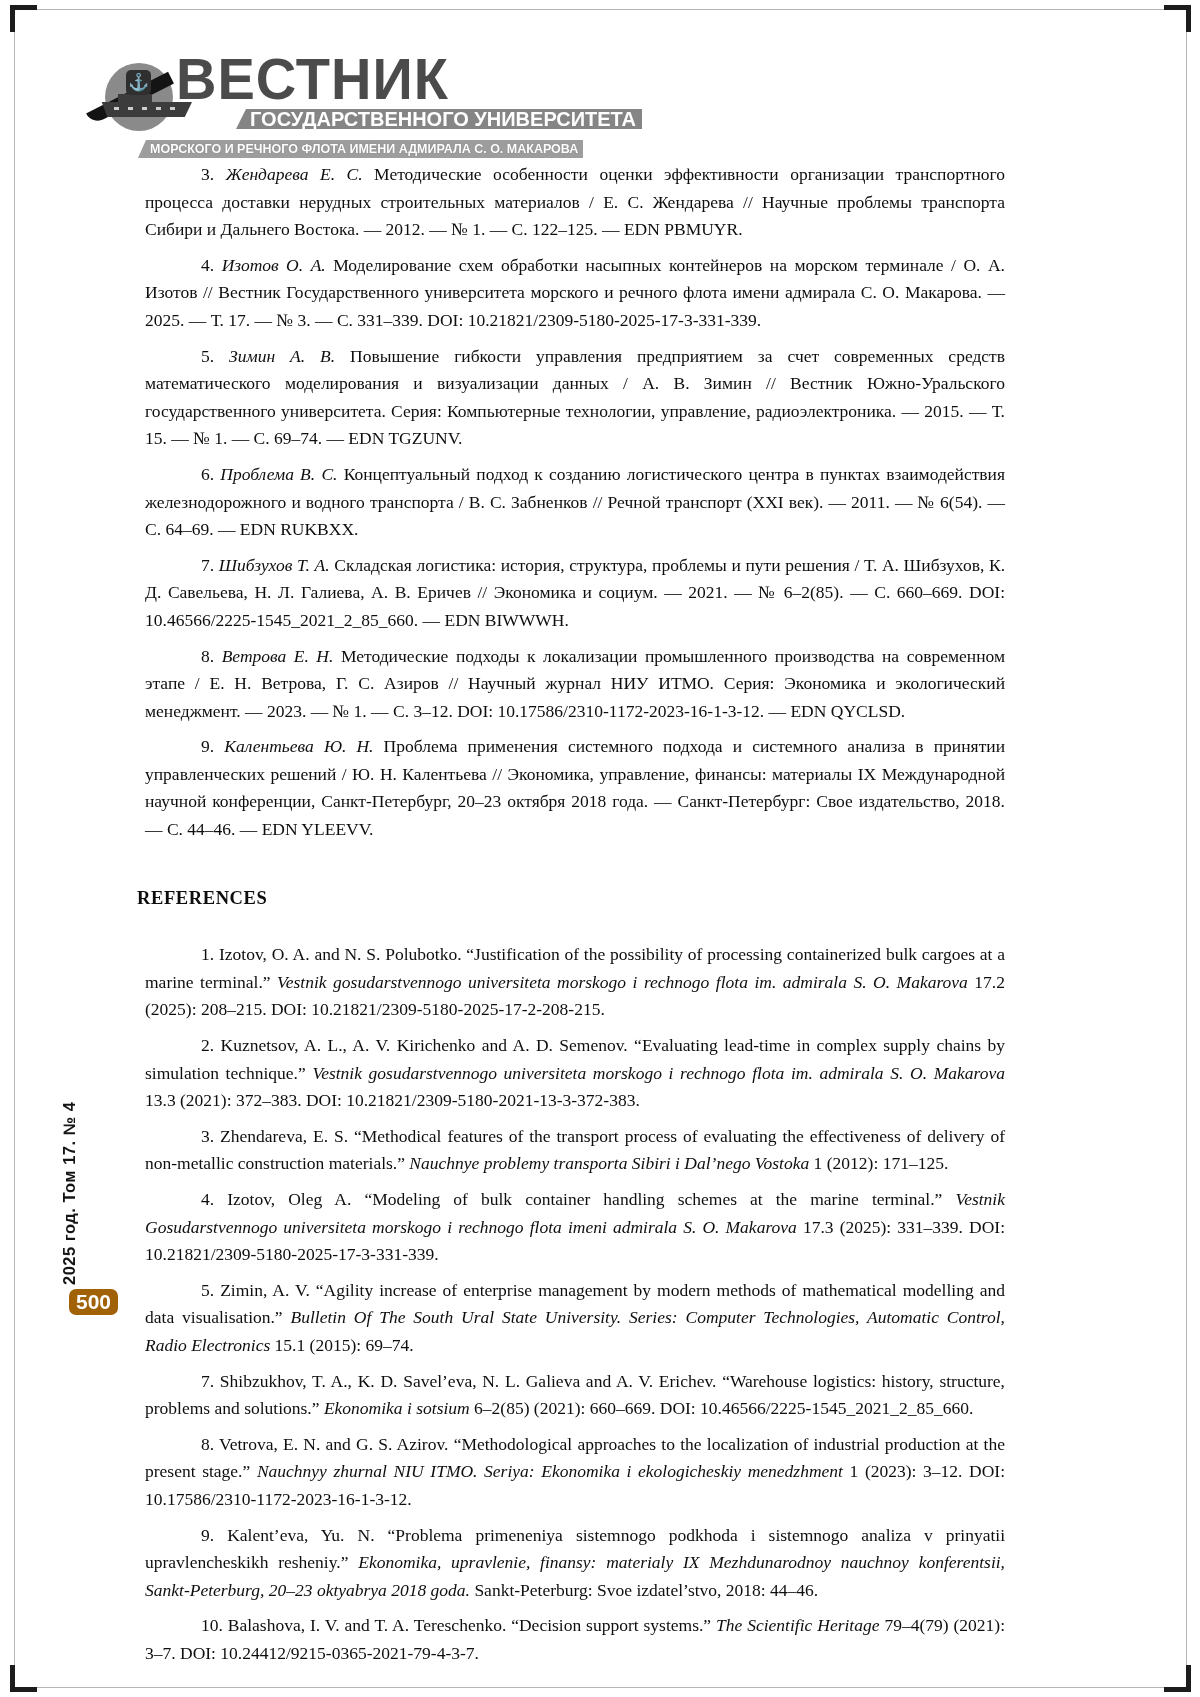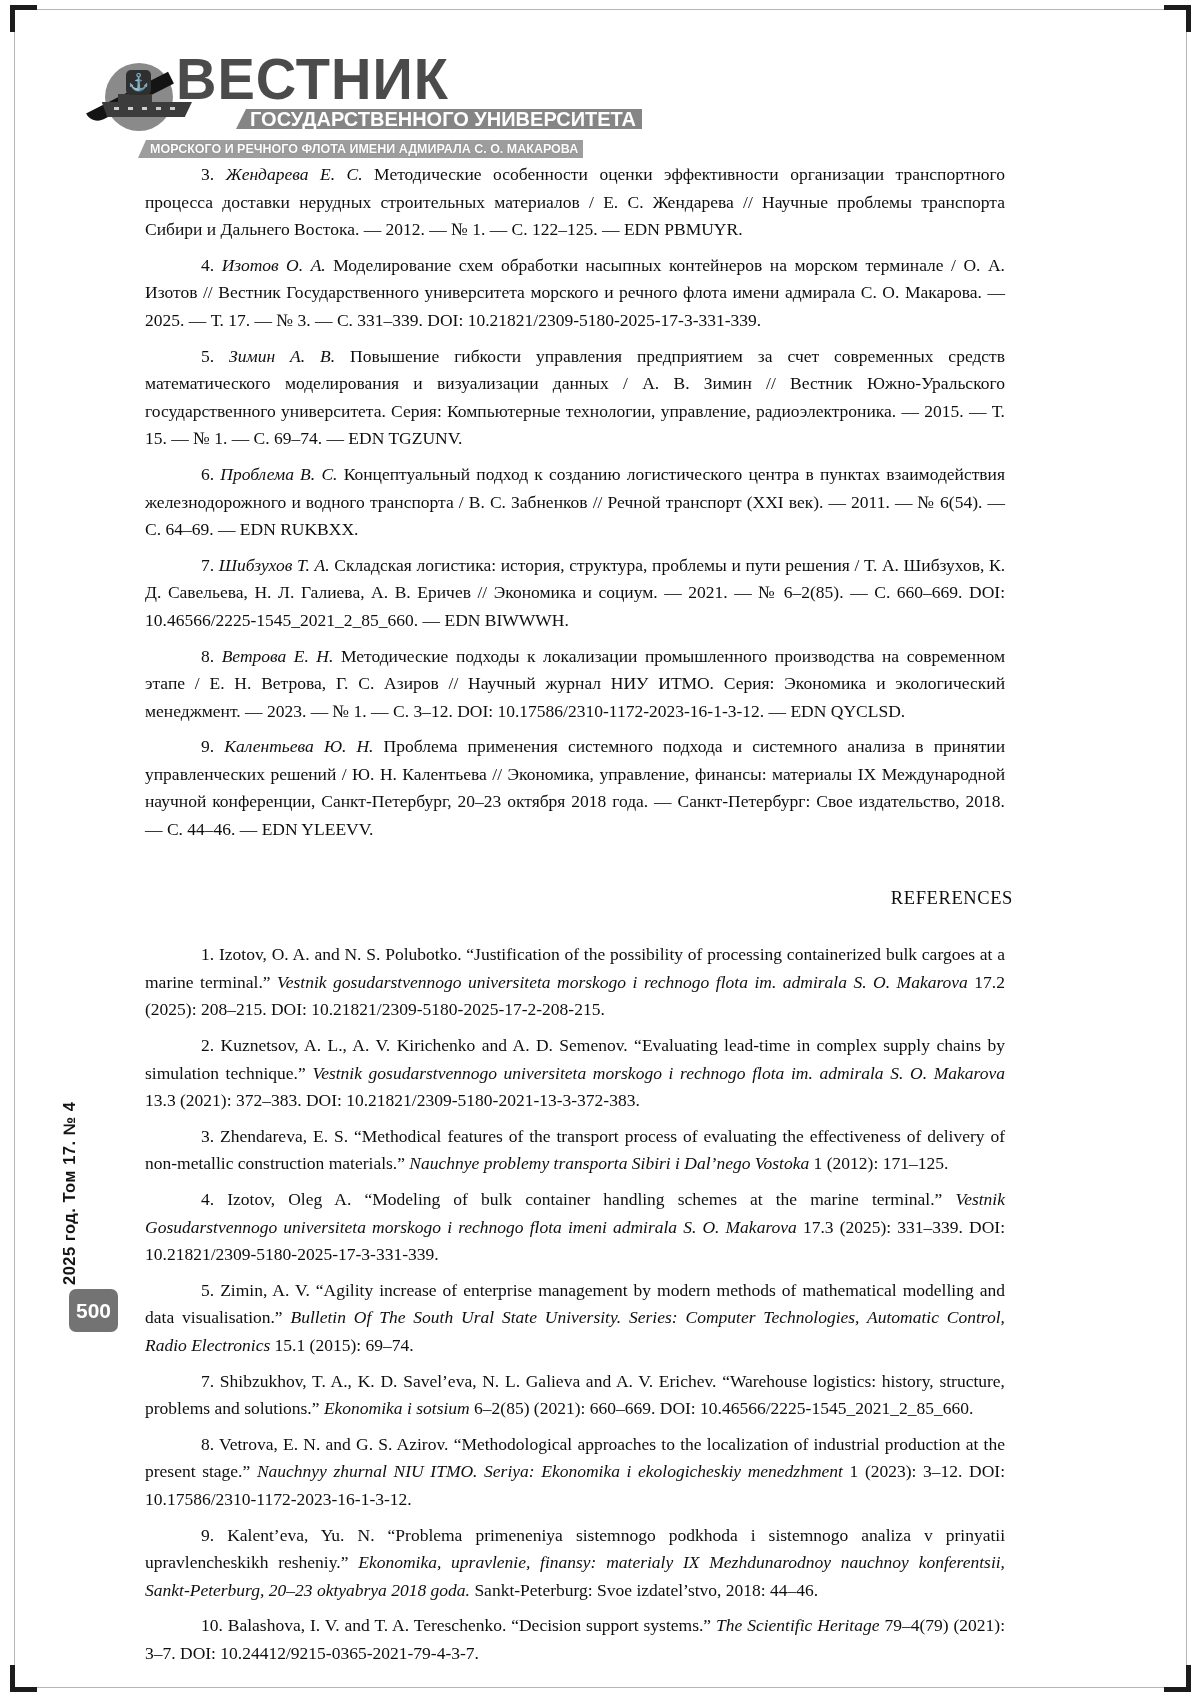--- a/index.html
+++ b/index.html
@@ -36,28 +36,28 @@
   .logo-band2{position:absolute;left:38px;top:70px;height:18px;background:#9d9d9d;color:#fff;
     font-family:"Liberation Sans",sans-serif;font-weight:bold;font-size:12.5px;line-height:18px;
     padding:0 5px 0 12px;clip-path:polygon(8px 0,100% 0,100% 100%,0 100%);white-space:nowrap;
     text-shadow:0 0 1px #6e6e6e;margin-top:12px;}
 
   
   .content{position:absolute;left:137px;top:153px;width:876px;font-size:17.5px;line-height:27.6px;
     text-align:justify;}
   .ref{margin:8px;text-indent:56px;}
   .it{font-style:italic;}
-  .refs-heading{text-align:right;font-weight:normal;font-size:18.5px;letter-spacing:.6px;
+  .refs-heading{text-align:left;font-weight:bold;font-size:18.5px;letter-spacing:.6px;
     margin:41px 0 29px;text-indent:0;}
 
   
   .vol-label{position:absolute;left:60px;top:1285px;transform:rotate(-90deg);transform-origin:0 0;
     font-family:"Liberation Sans",sans-serif;font-weight:bold;font-size:16.5px;letter-spacing:.5px;
     white-space:nowrap;color:#141414;transform-box:border-box;}
-  .page-badge{position:absolute;left:69px;top:1289px;width:49px;height:43px;background:#737373;
+  .page-badge{position:absolute;left:69px;top:1289px;width:49px;height:26px;background:#a16207;
     border-radius:7px;color:#fff;display:flex;align-items:center;justify-content:center;
     font-family:"Liberation Sans",sans-serif;font-weight:bold;font-size:21px;box-shadow:0 0 0 3px #fff;}
 </style>
 </head>
 <body>
 
 <div class="frame"></div>
 <div class="corner tl"></div>
 <div class="corner tr"></div>
 <div class="corner bl"></div>

